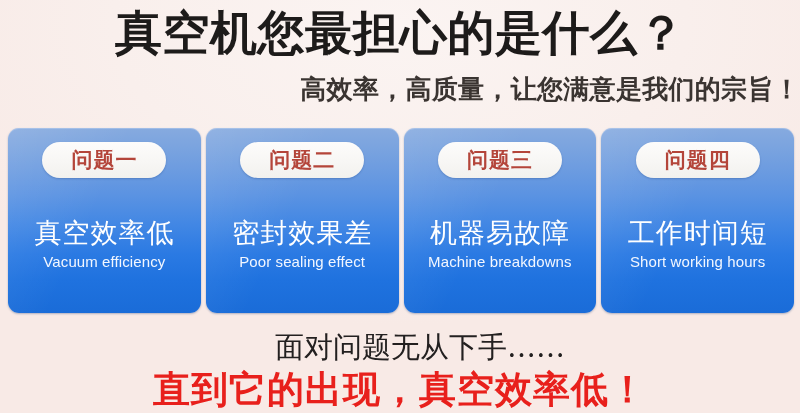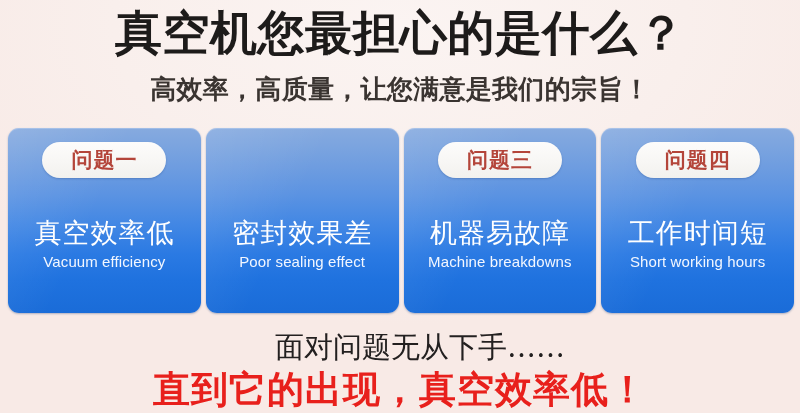--- a/index.html
+++ b/index.html
@@ -36,21 +36,21 @@
     letter-spacing: 0.5px;
     color: #1d1b1a;
     white-space: nowrap;
     font-family: "DejaVu Sans", "Liberation Sans", sans-serif;
   }
   .subhead {
     position: absolute;
     top: 71px;
     left: 0;
     width: 800px;
-    text-align: center;
+    text-align: right;
     font-size: 26px;
     line-height: 36px;
     font-weight: 700;
     letter-spacing: 0.3px;
     color: #3a3431;
     white-space: nowrap;
     font-family: "DejaVu Sans", "Liberation Sans", sans-serif;
   }
 
   
@@ -185,20 +185,23 @@
 
     <div class="card">
       <div class="badge">
         <span class="badge-text">问题一</span>
       </div>
       <div class="card-cn">真空效率低</div>
       <div class="card-en">Vacuum efficiency</div>
     </div>
 
     <div class="card">
+      <div class="badge">
+        <span class="badge-text">问题二</span>
+      </div>
       <div class="card-cn">密封效果差</div>
       <div class="card-en">Poor sealing effect</div>
     </div>
 
     <div class="card">
       <div class="badge">
         <span class="badge-text">问题三</span>
       </div>
       <div class="card-cn">机器易故障</div>
       <div class="card-en">Machine breakdowns</div>

